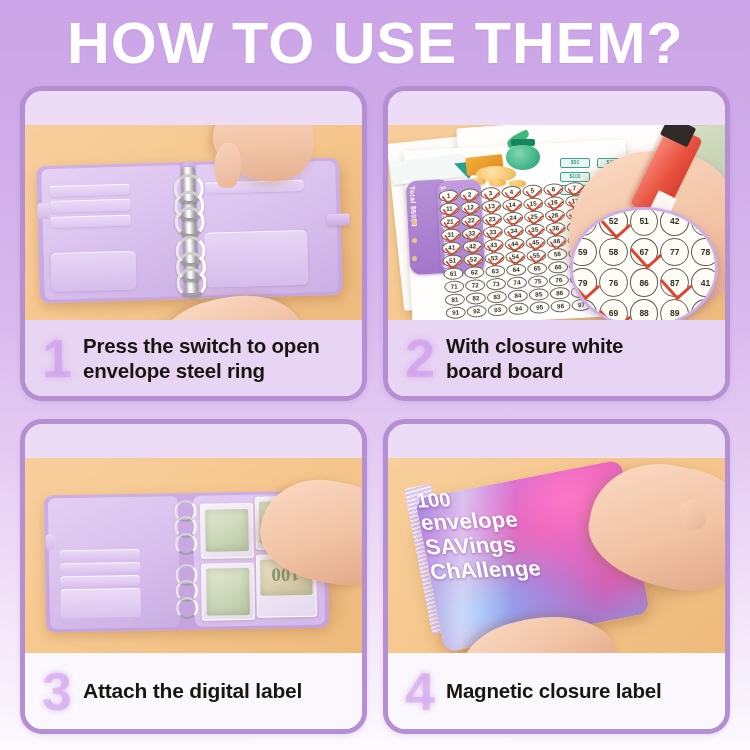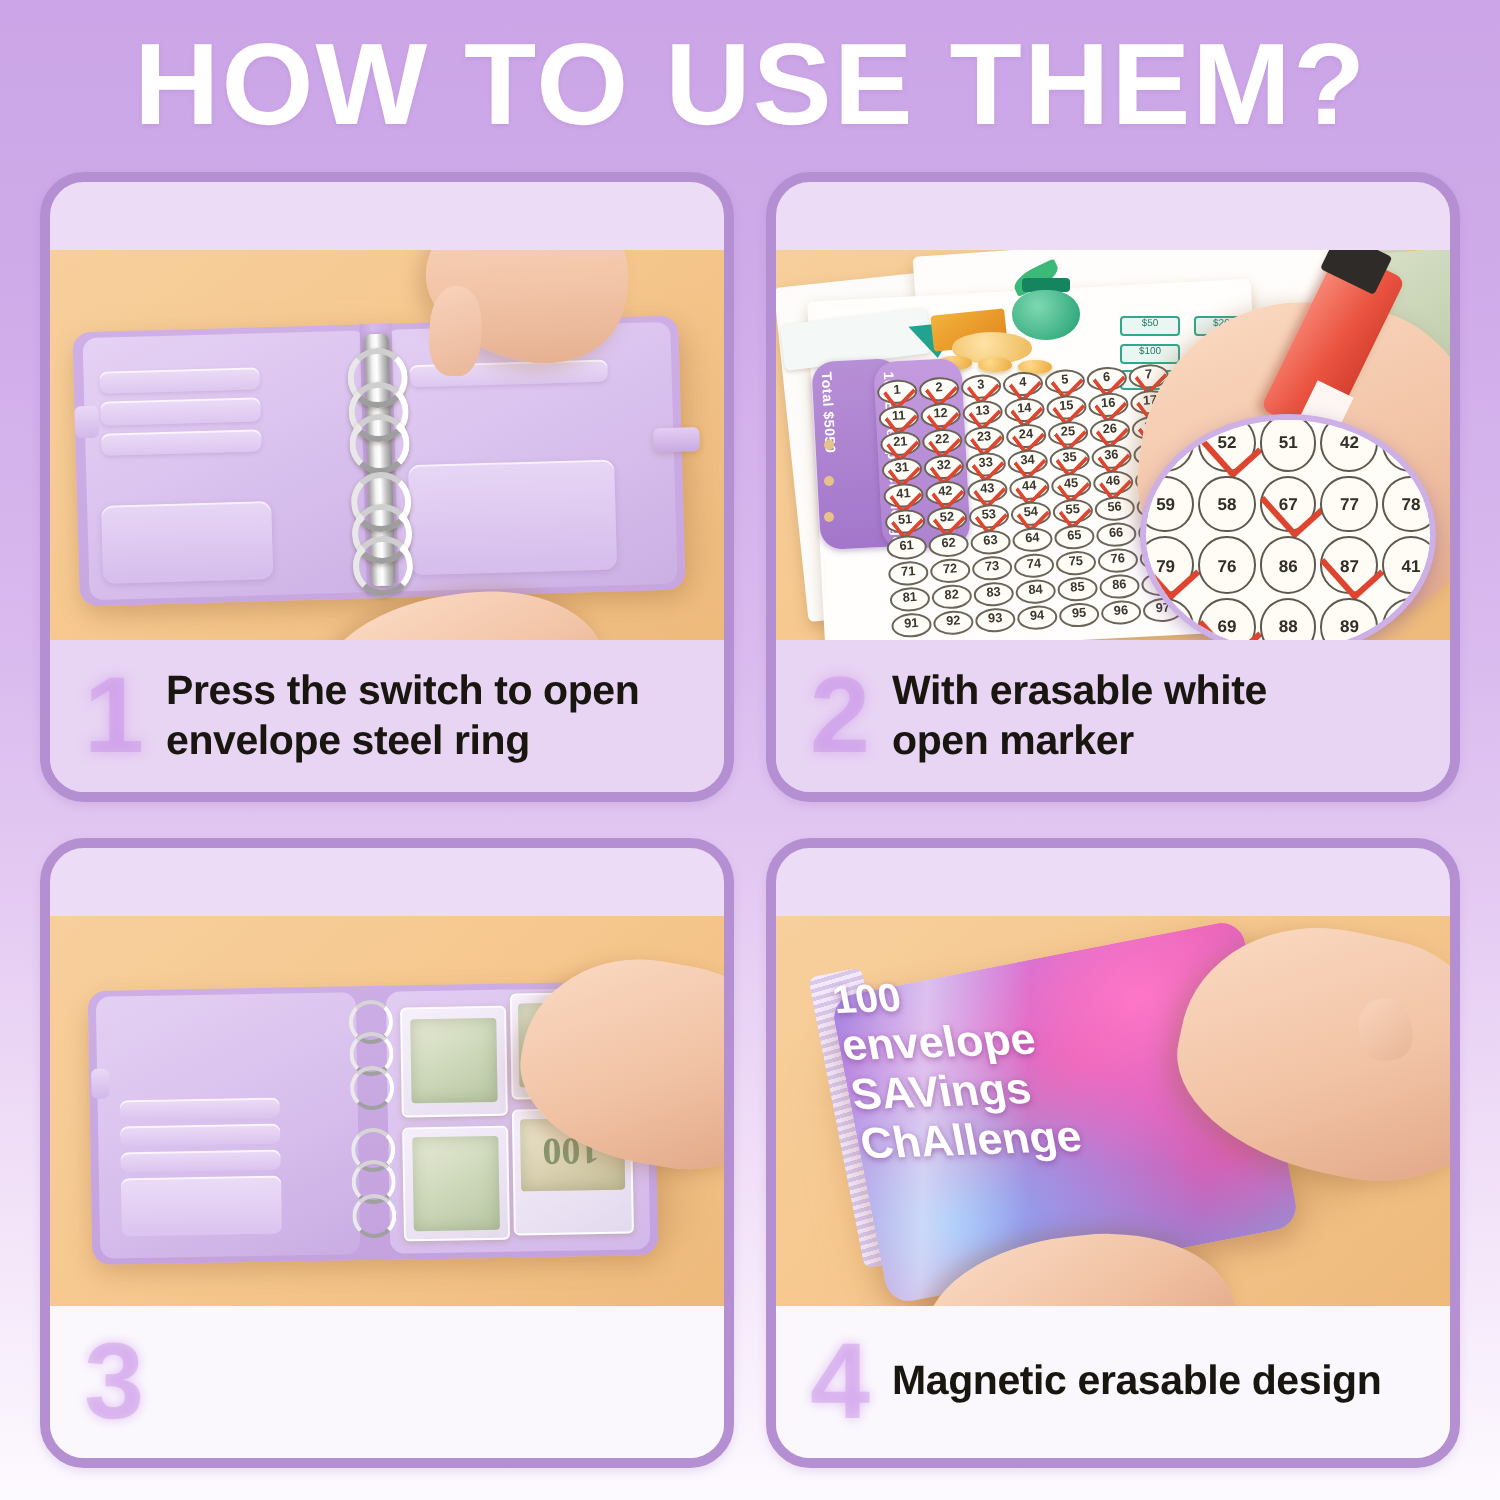--- a/index.html
+++ b/index.html
@@ -441,22 +441,22 @@
             <div class="p2-icell">88</div>
             <div class="p2-icell">89</div>
             <div class="p2-icell mk">57</div>
           </div>
         <div class="p2-imark"></div>
       </div>
     </div>
     <div class="caption lav">
       <div class="num">2</div>
       <div class="ctext">
-        <span>With erasable white</span><br>
-        <span>open marker</span>
+        <span>With closure white</span><br>
+        <span>board board</span>
       </div>
     </div>
   </div>
 
   <div class="card">
     <div class="photo">
       <div class="p3-shadow"></div>
       <div class="p3-book">
         <div class="p3-leftpage">
           <div class="p3-slot" style="top:40%"></div>
@@ -490,20 +490,23 @@
           <div class="p3-ring" style="top:28%"></div>
           <div class="p3-ring" style="top:52%"></div>
           <div class="p3-ring" style="top:65%"></div>
           <div class="p3-ring" style="top:78%"></div>
         </div>
       </div>
       <div class="p3-hand"></div>
     </div>
     <div class="caption white">
       <div class="num">3</div>
+      <div class="ctext one-line">
+        <span>Attach the digital label</span>
+      </div>
     </div>
   </div>
 
   <div class="card">
     <div class="photo">
       <div class="p4-shadow"></div>
       <div class="p4-edge"></div>
       <div class="p4-book">
         <div class="p4-sheen"></div>
       </div>
@@ -515,18 +518,18 @@
       </div>
       <div class="p4-snap"></div>
       <div class="p4-hand-top">
         <div class="p4-thumb"></div>
       </div>
       <div class="p4-hand-bot"></div>
     </div>
     <div class="caption white">
       <div class="num">4</div>
       <div class="ctext">
-        <span>Magnetic erasable design</span><br>
+        <span>Magnetic closure label</span><br>
       </div>
     </div>
   </div>
 
 </div>
 
 </body></html>

